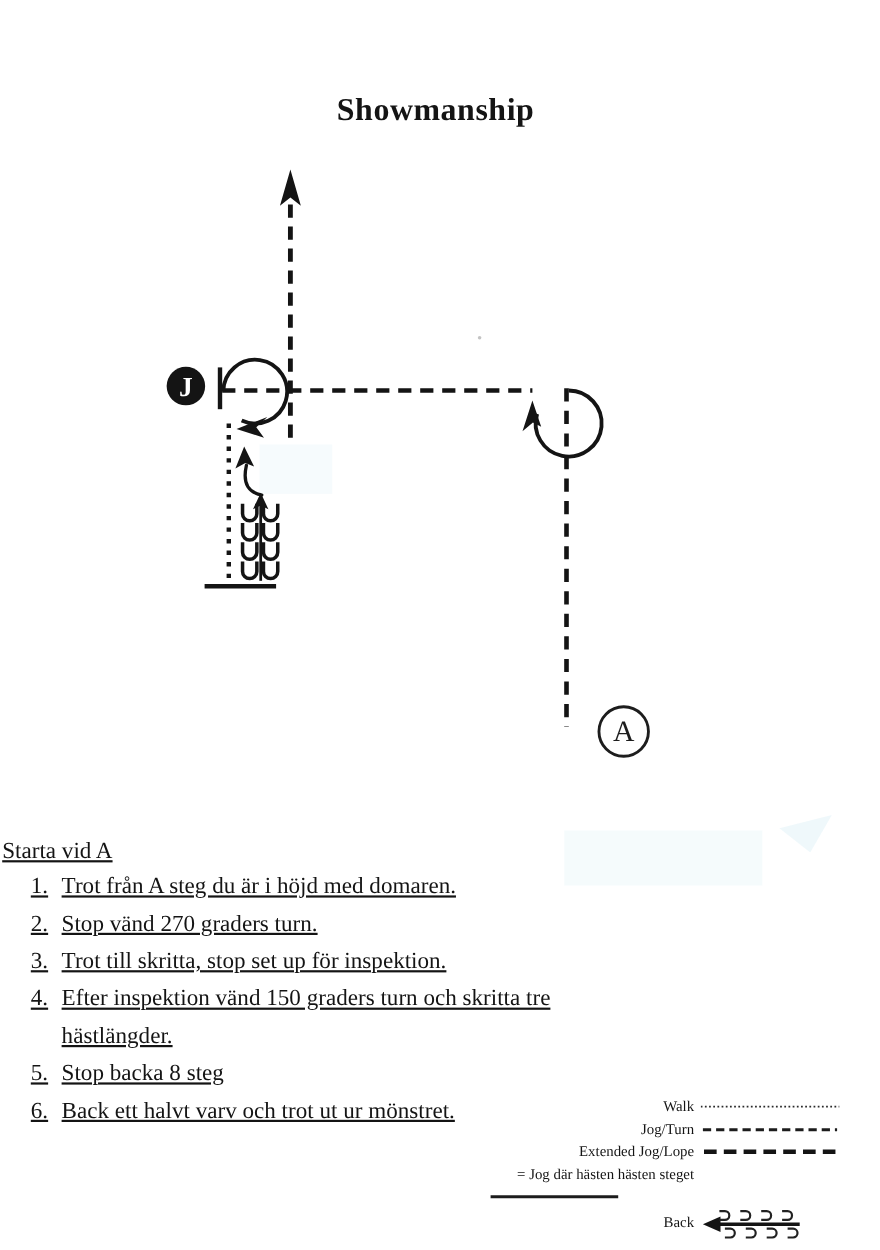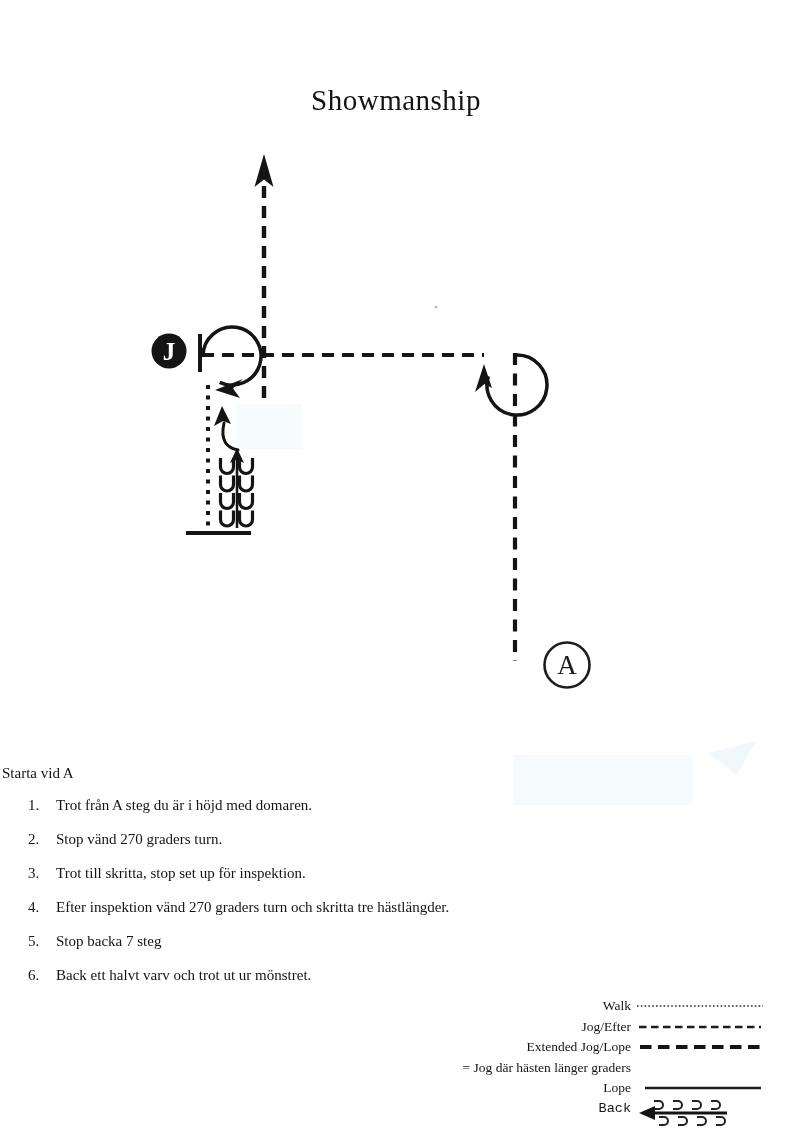--- a/index.html
+++ b/index.html
@@ -4,46 +4,46 @@
 <style>
   html,body{margin:0;padding:0;background:#fff;}
   .page{
     position:relative; width:800px; height:1136px; overflow:hidden;
     background:#ffffff; color:#141414;
     font-family:"Liberation Serif","DejaVu Serif",serif;
   }
   
   .title{
     position:absolute; left:0; top:84px; width:792px;
-    text-align:center; font-size:29px; font-weight:normal; letter-spacing:0.5px;
+    text-align:center; font-size:29px; font-weight:bold; letter-spacing:0.5px;
   }
   
   .patch{position:absolute; z-index:1;}
   .patch-1{left:236px; top:404px; width:66px; height:45px; background:#eef8fb; opacity:.5;}
   .patch-2{left:513px; top:755px; width:180px; height:50px; background:#edf8fa; opacity:.55;}
   .patch-3{left:703px; top:741px; width:56px; height:34px; background:#e4f4f9; opacity:.6;
            clip-path:polygon(10% 35%, 95% 0%, 60% 100%);}
   
   .diagram{position:absolute; left:0; top:0; z-index:2;}
   
   .instructions{
     position:absolute; left:2px; top:756px; width:596px; z-index:3;
-    font-size:15px; line-height:34px;
+    font-size:21px; line-height:34px;text-decoration:underline;
   }
   .intro{margin:0 0 0 0; height:32px;}
   ol.steps{list-style:none; margin:0; padding:0 0 0 26px;}
   ol.steps li{display:grid; grid-template-columns:26px 1fr; column-gap:2px; margin:0;}
   ol.steps .num{text-align:left;}
   
   .legend{
     position:absolute; left:438px; top:996px; width:329px; z-index:3;
     font-size:13.5px; line-height:20.5px;
   }
-  .legend-row{display:flex; height:20.5px;}
-  .legend-row.tall{height:26px;font-family:Liberation Mono, monospace;}
+  .legend-row{display:flex; align-items:center; height:20.5px;}
+  .legend-row.tall{height:26px;}
   .legend-label{flex:1; text-align:right; padding-right:6px; white-space:nowrap;}
   .legend-line{width:130px; flex:0 0 130px; display:flex; align-items:center;}
 </style>
 </head>
 <body>
 
 <div class="page">
 
   <div class="title">Showmanship</div>
 
@@ -113,69 +113,68 @@
       <li>
         <span class="num">2.</span>
         <span class="txt">Stop vänd 270 graders turn.</span>
       </li>
       <li>
         <span class="num">3.</span>
         <span class="txt">Trot till skritta, stop set up för inspektion.</span>
       </li>
       <li>
         <span class="num">4.</span>
-        <span class="txt">Efter inspektion vänd 270 graders turn och skritta tre hästlängder.</span>
+        <span class="txt">Efter inspektion vänd 150 graders turn och skritta tre hästlängder.</span>
       </li>
       <li>
         <span class="num">5.</span>
-        <span class="txt">Stop backa 7 steg</span>
+        <span class="txt">Stop backa 8 steg</span>
       </li>
       <li>
         <span class="num">6.</span>
         <span class="txt">Back ett halvt varv och trot ut ur mönstret.</span>
       </li>
     </ol>
   </div>
 
   <div class="legend">
 
     <div class="legend-row">
       <span class="legend-label">Walk</span>
       <span class="legend-line">
         <svg width="130" height="8" viewBox="0 0 130 8">
           <line x1="0" y1="4" x2="126" y2="4" stroke="#2a2a2a" stroke-width="1.6" stroke-dasharray="1.6 2.2"></line>
         </svg>
       </span>
     </div>
 
     <div class="legend-row">
-      <span class="legend-label">Jog/Efter</span>
+      <span class="legend-label">Jog/Turn</span>
       <span class="legend-line">
         <svg width="130" height="8" viewBox="0 0 130 8">
           <line x1="2" y1="4" x2="124" y2="4" stroke="#1c1c1c" stroke-width="2.6" stroke-dasharray="7.5 4.5"></line>
         </svg>
       </span>
     </div>
 
     <div class="legend-row">
       <span class="legend-label">Extended Jog/Lope</span>
       <span class="legend-line">
         <svg width="130" height="10" viewBox="0 0 130 10">
           <line x1="3" y1="5" x2="124" y2="5" stroke="#141414" stroke-width="4" stroke-dasharray="11.5 6.5"></line>
         </svg>
       </span>
     </div>
 
     <div class="legend-row">
-      <span class="legend-label">= Jog där hästen länger graders</span>
+      <span class="legend-label">= Jog där hästen hästen steget</span>
       <span class="legend-line"></span>
     </div>
 
     <div class="legend-row">
-      <span class="legend-label">Lope</span>
       <span class="legend-line">
         <svg width="130" height="8" viewBox="0 0 130 8">
           <line x1="8" y1="4" x2="124" y2="4" stroke="#1c1c1c" stroke-width="2.6"></line>
         </svg>
       </span>
     </div>
 
     <div class="legend-row tall">
       <span class="legend-label">Back</span>
       <span class="legend-line">

